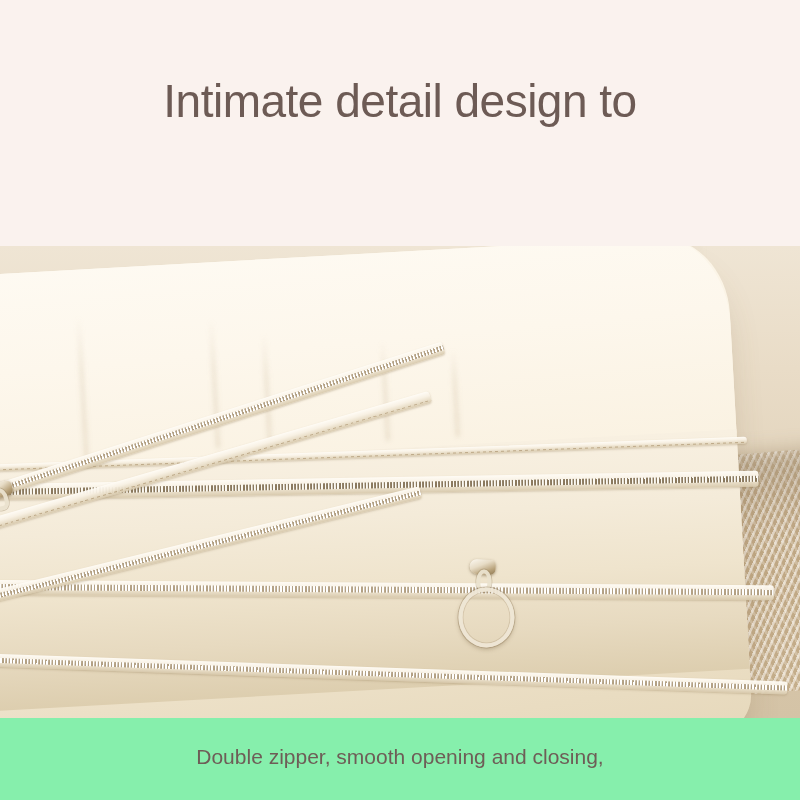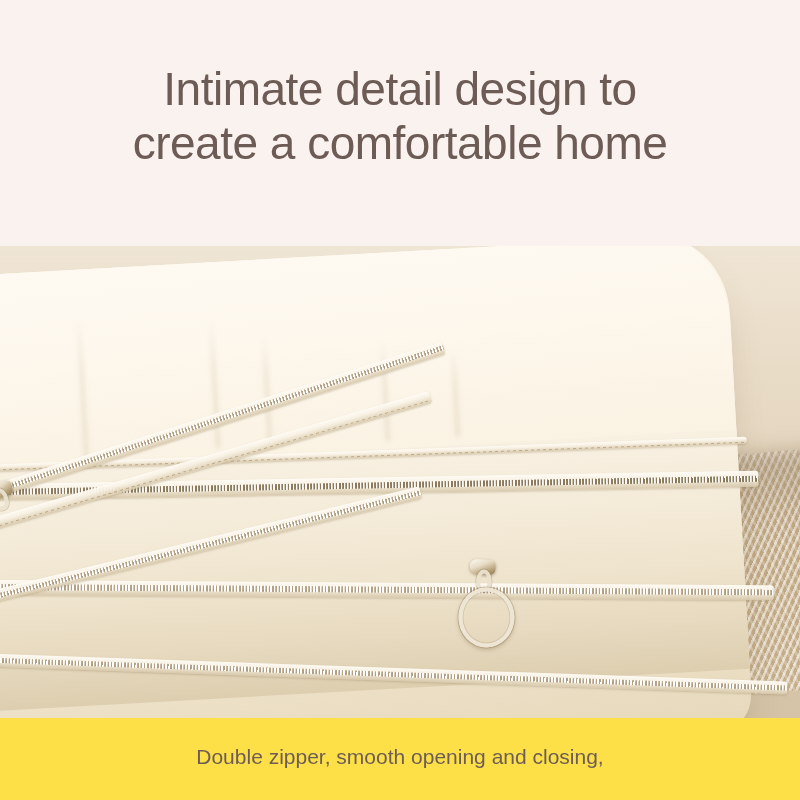--- a/index.html
+++ b/index.html
@@ -15,21 +15,21 @@
   .page {
     position:relative;
     width:800px; height:800px;
     background:#faf2ee;
     overflow:hidden;
   }
 
   
   .header {
     position:absolute;
-    top:0; left:0;
+    top:12px; left:0;
     width:800px; height:246px;
     background:#faf2ee;
     display:flex;
     flex-direction:column;
     align-items:center;
     justify-content:flex-start;
     padding-top:62px;
   }
   .headline {
     color:#6d5b55;
@@ -224,21 +224,21 @@
     border:4px solid rgba(234,225,206,.95);
     box-shadow:0 0 0 1px rgba(150,128,94,.35);
     background:transparent;
   }
 
   
   .caption {
     position:absolute;
     left:0; top:718px;
     width:800px; height:82px;
-    background:#fde047;
+    background:#86efac;
     display:flex;
     flex-direction:column;
     align-items:center;
     justify-content:center;
     padding-bottom:4px;
   }
   .caption-line {
     color:#6e5d57;
     font-size:21px;
     line-height:1.42;
@@ -246,21 +246,20 @@
     white-space:nowrap;
   }
 </style>
 </head>
 <body>
 
 <div class="page">
 
   <div class="header">
     <div class="headline">Intimate detail design to</div>
-    <div class="headline">create a comfortable home</div>
   </div>
 
   <div class="photo">
 
     <div class="wall"></div>
     <div class="wall-seam"></div>
 
     <div class="rug">
       <div class="rug-weave"></div>
       <div class="rug-shadow"></div>

